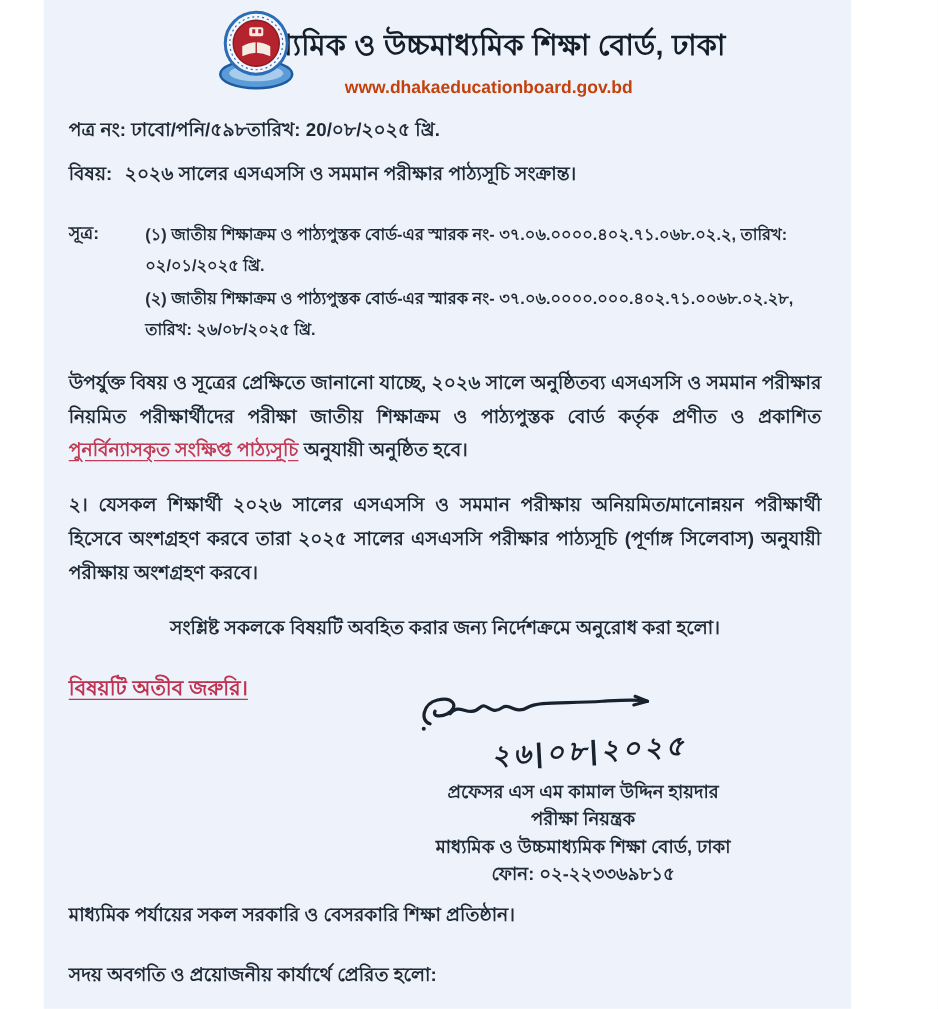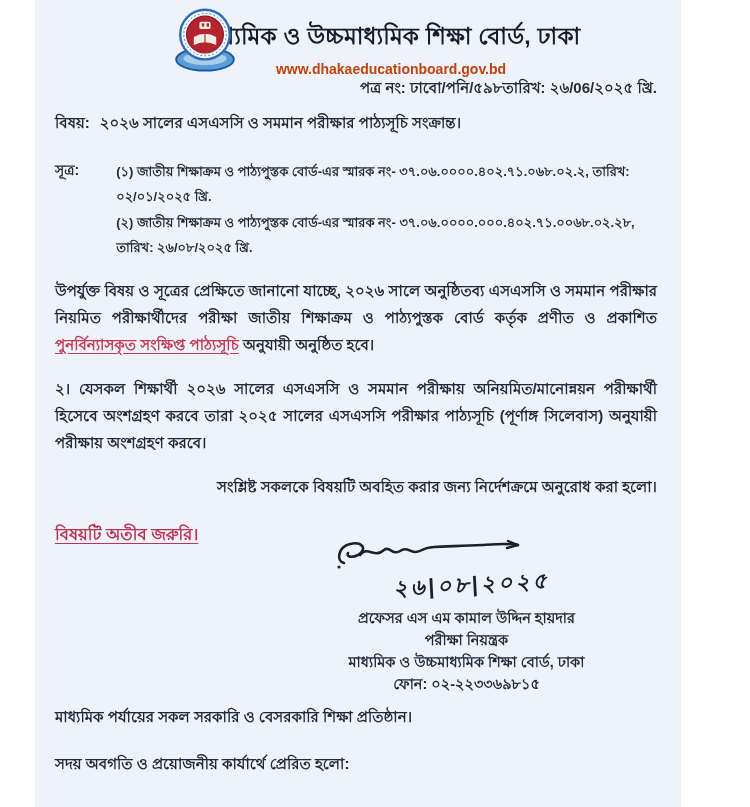--- a/index.html
+++ b/index.html
@@ -10,36 +10,36 @@
   .content { padding:6px 24px 0 20px; }
 
   
   .header { position:relative; height:70px; padding-top:6px; }
   .logo { position:absolute; left:110px; top:2px; }
   .head-text { text-align:center; padding-left:70px; }
   .board-name { font-size:23px; font-weight:700; color:#141e2a; letter-spacing:0.2px; padding-top:6px; }
   .website { font-size:14px; font-weight:700; color:#c2410c; margin-top:4px; }
 
   
-  .meta-row { display:flex; justify-content:flex-end; 
+  .meta-row { display:flex; justify-content:flex-start; margin-top:16px;
               font-size:15px; font-weight:600; }
 
   
   .subject { margin-top:10px; font-size:15px; font-weight:700; }
   .subject .lbl { margin-right:10px; }
 
   
   .refs { display:flex; margin-top:23px; font-size:13px; font-weight:600; }
   .refs .lbl { font-weight:700; font-size:14px; flex:0 0 auto; margin-right:6px; }
   .refs .lines div { line-height:1.95;margin-left:31px; }
 
   
   .para { margin-top:17px; font-size:15px; font-weight:600; line-height:1.8;
           text-align:justify; }
-  .para.single { text-align:right; }
+  .para.single { text-align:center; }
   a.sylla-link { color:#c23b55; text-decoration:underline; text-underline-offset:3px; }
 
   .urgent { display:inline-block; margin-top:22px; font-size:16.5px; font-weight:700;
             color:#bf3352; text-decoration:underline; text-underline-offset:3px; }
 
   
   .sign-block { width:345px; margin:-12px 18px 0 auto; text-align:center; }
   .scribble { display:block; margin:0 auto -4px 38px; }
   .hand-date { font-size:22px; font-weight:700; font-style:italic; color:#18222e;
                transform:rotate(-3deg); letter-spacing:3px; margin:-6px 0 4px 10px; }
@@ -74,21 +74,21 @@
         </svg>
       </span>
       <div class="head-text">
         <div class="board-name">মাধ্যমিক ও উচ্চমাধ্যমিক শিক্ষা বোর্ড, ঢাকা</div>
         <div class="website">www.dhakaeducationboard.gov.bd</div>
       </div>
     </div>
 
     <div class="meta-row">
       <span>পত্র নং: ঢাবো/পনি/৫৯৮</span>
-      <span>তারিখ: ২৬/06/২০২৫ খ্রি.</span>
+      <span>তারিখ: 20/০৮/২০২৫ খ্রি.</span>
     </div>
 
     <div class="subject">
       <span class="lbl">বিষয়:</span><span>২০২৬ সালের এসএসসি ও সমমান পরীক্ষার পাঠ্যসূচি সংক্রান্ত।</span>
     </div>
 
     <div class="refs">
       <span class="lbl">সূত্র:</span>
       <div class="lines">
         <div>(১) জাতীয় শিক্ষাক্রম ও পাঠ্যপুস্তক বোর্ড-এর স্মারক নং- ৩৭.০৬.০০০০.৪০২.৭১.০৬৮.০২.২, তারিখ: ০২/০১/২০২৫ খ্রি.</div>

